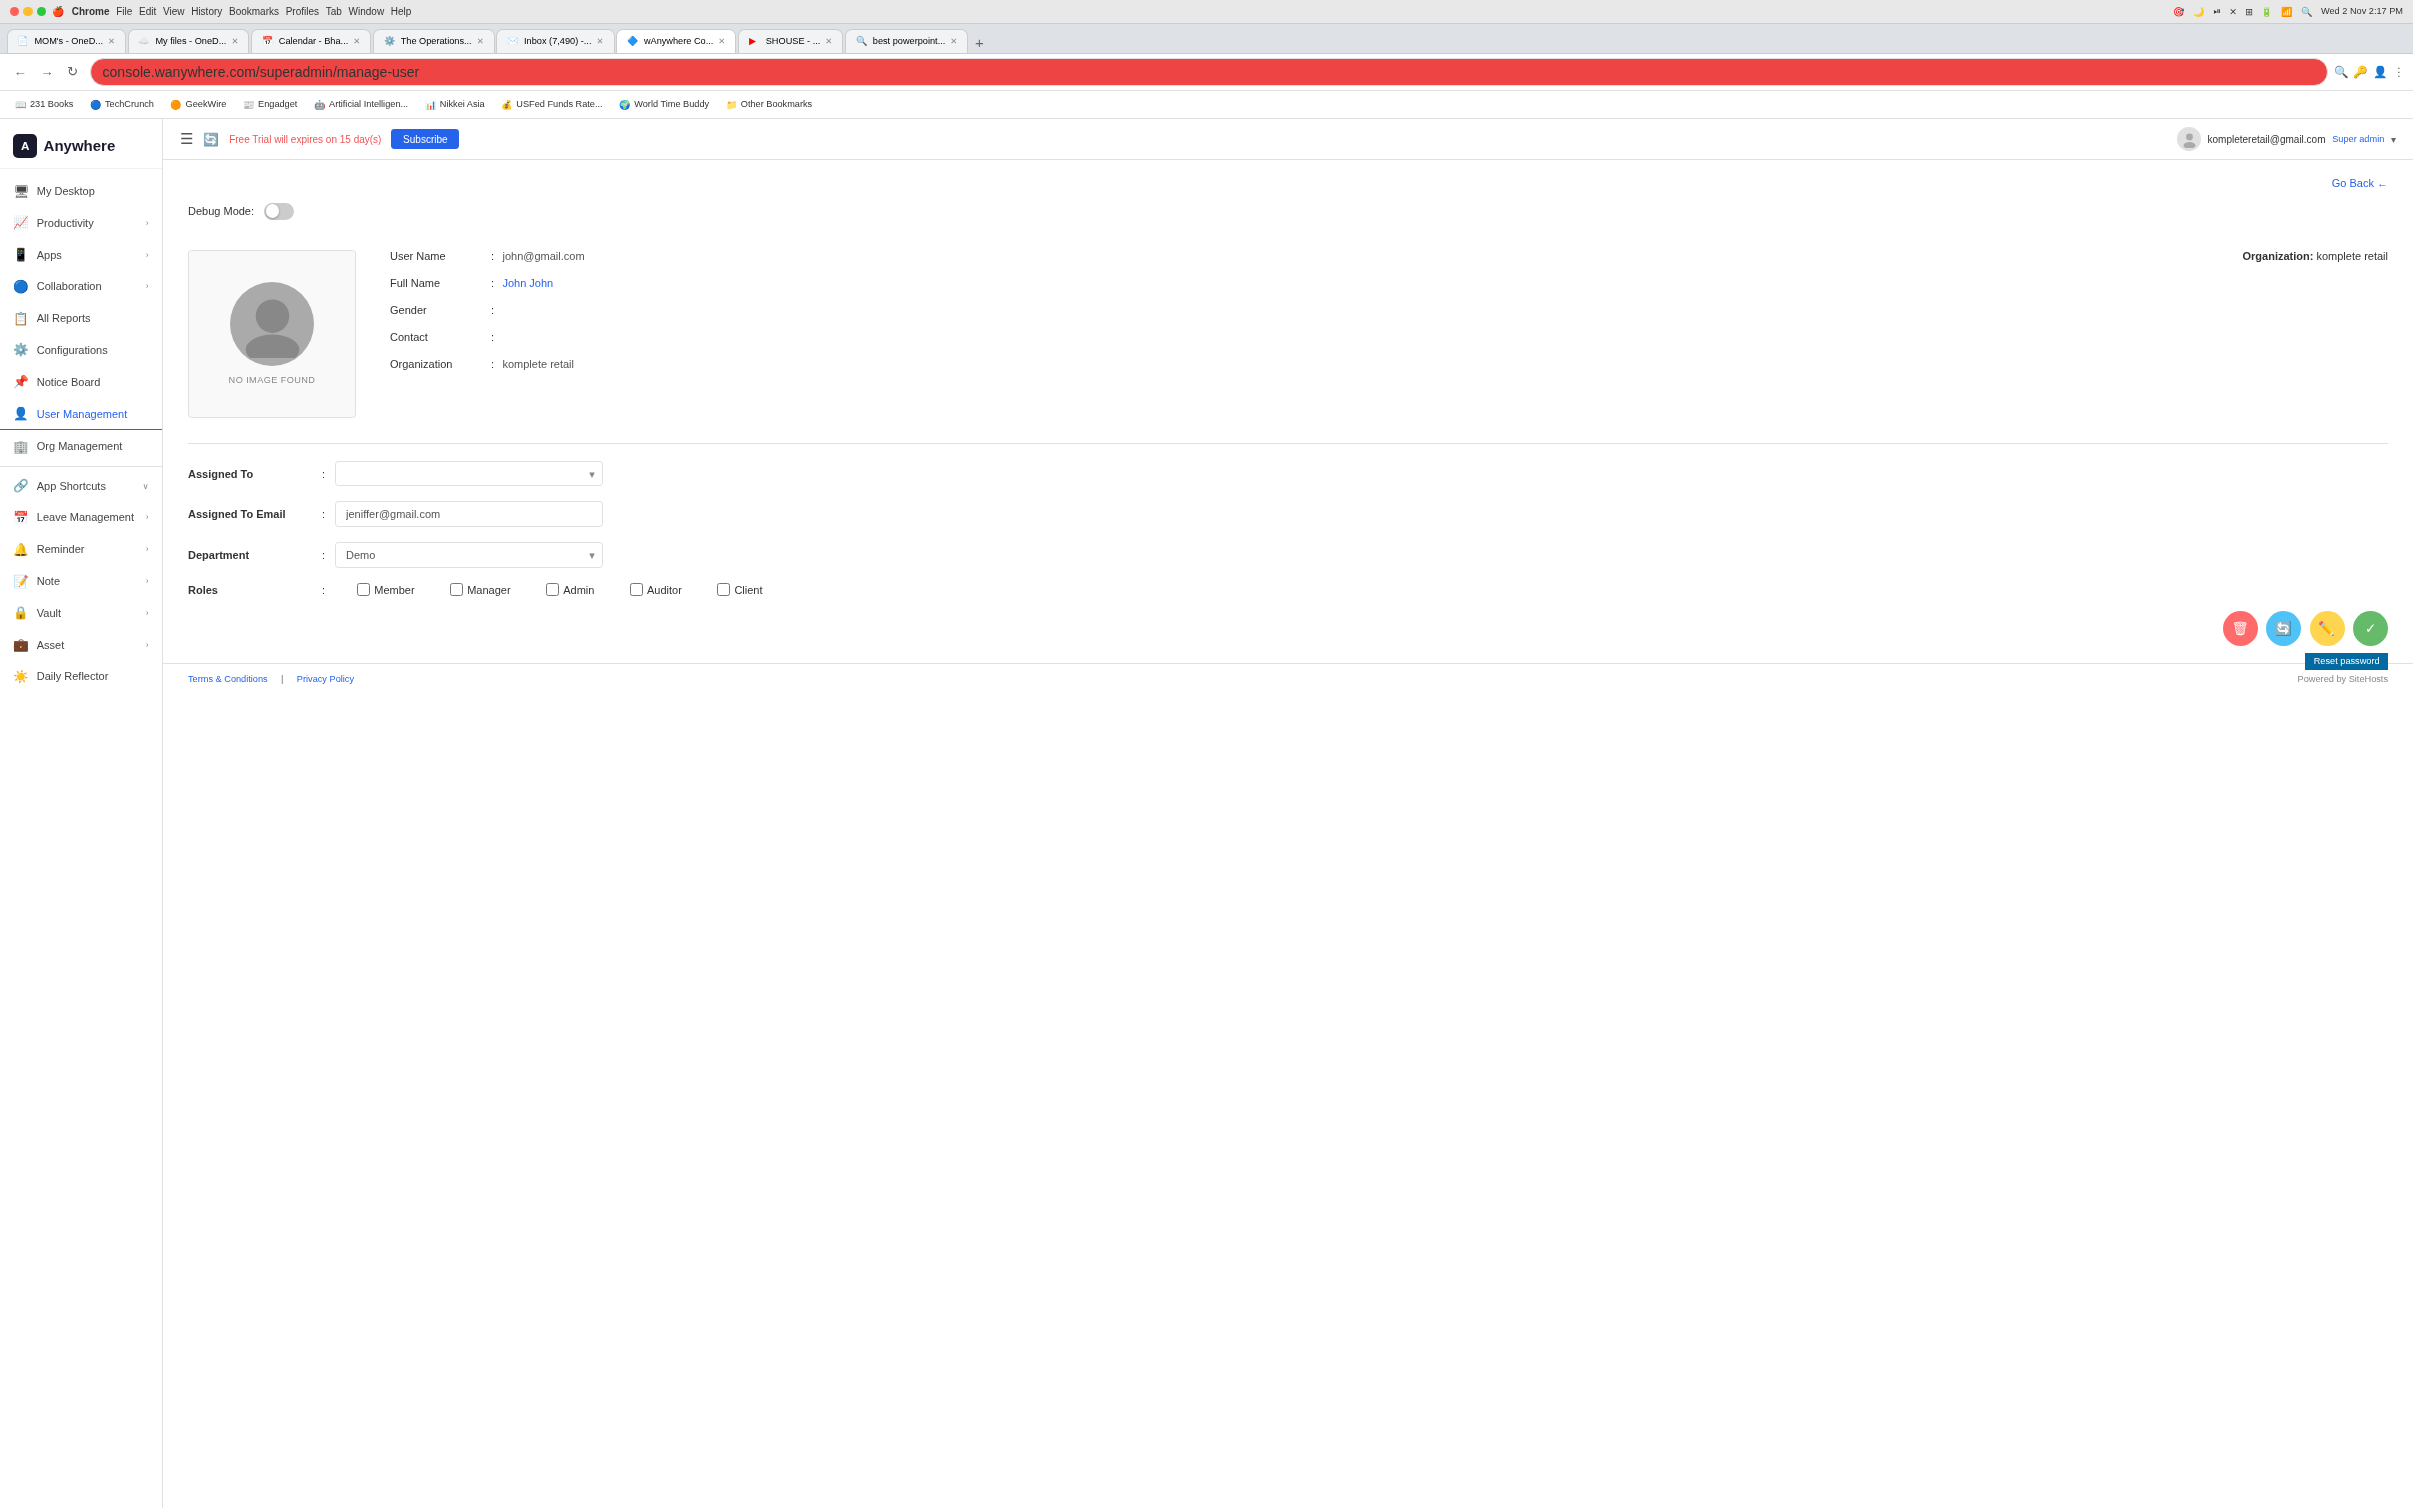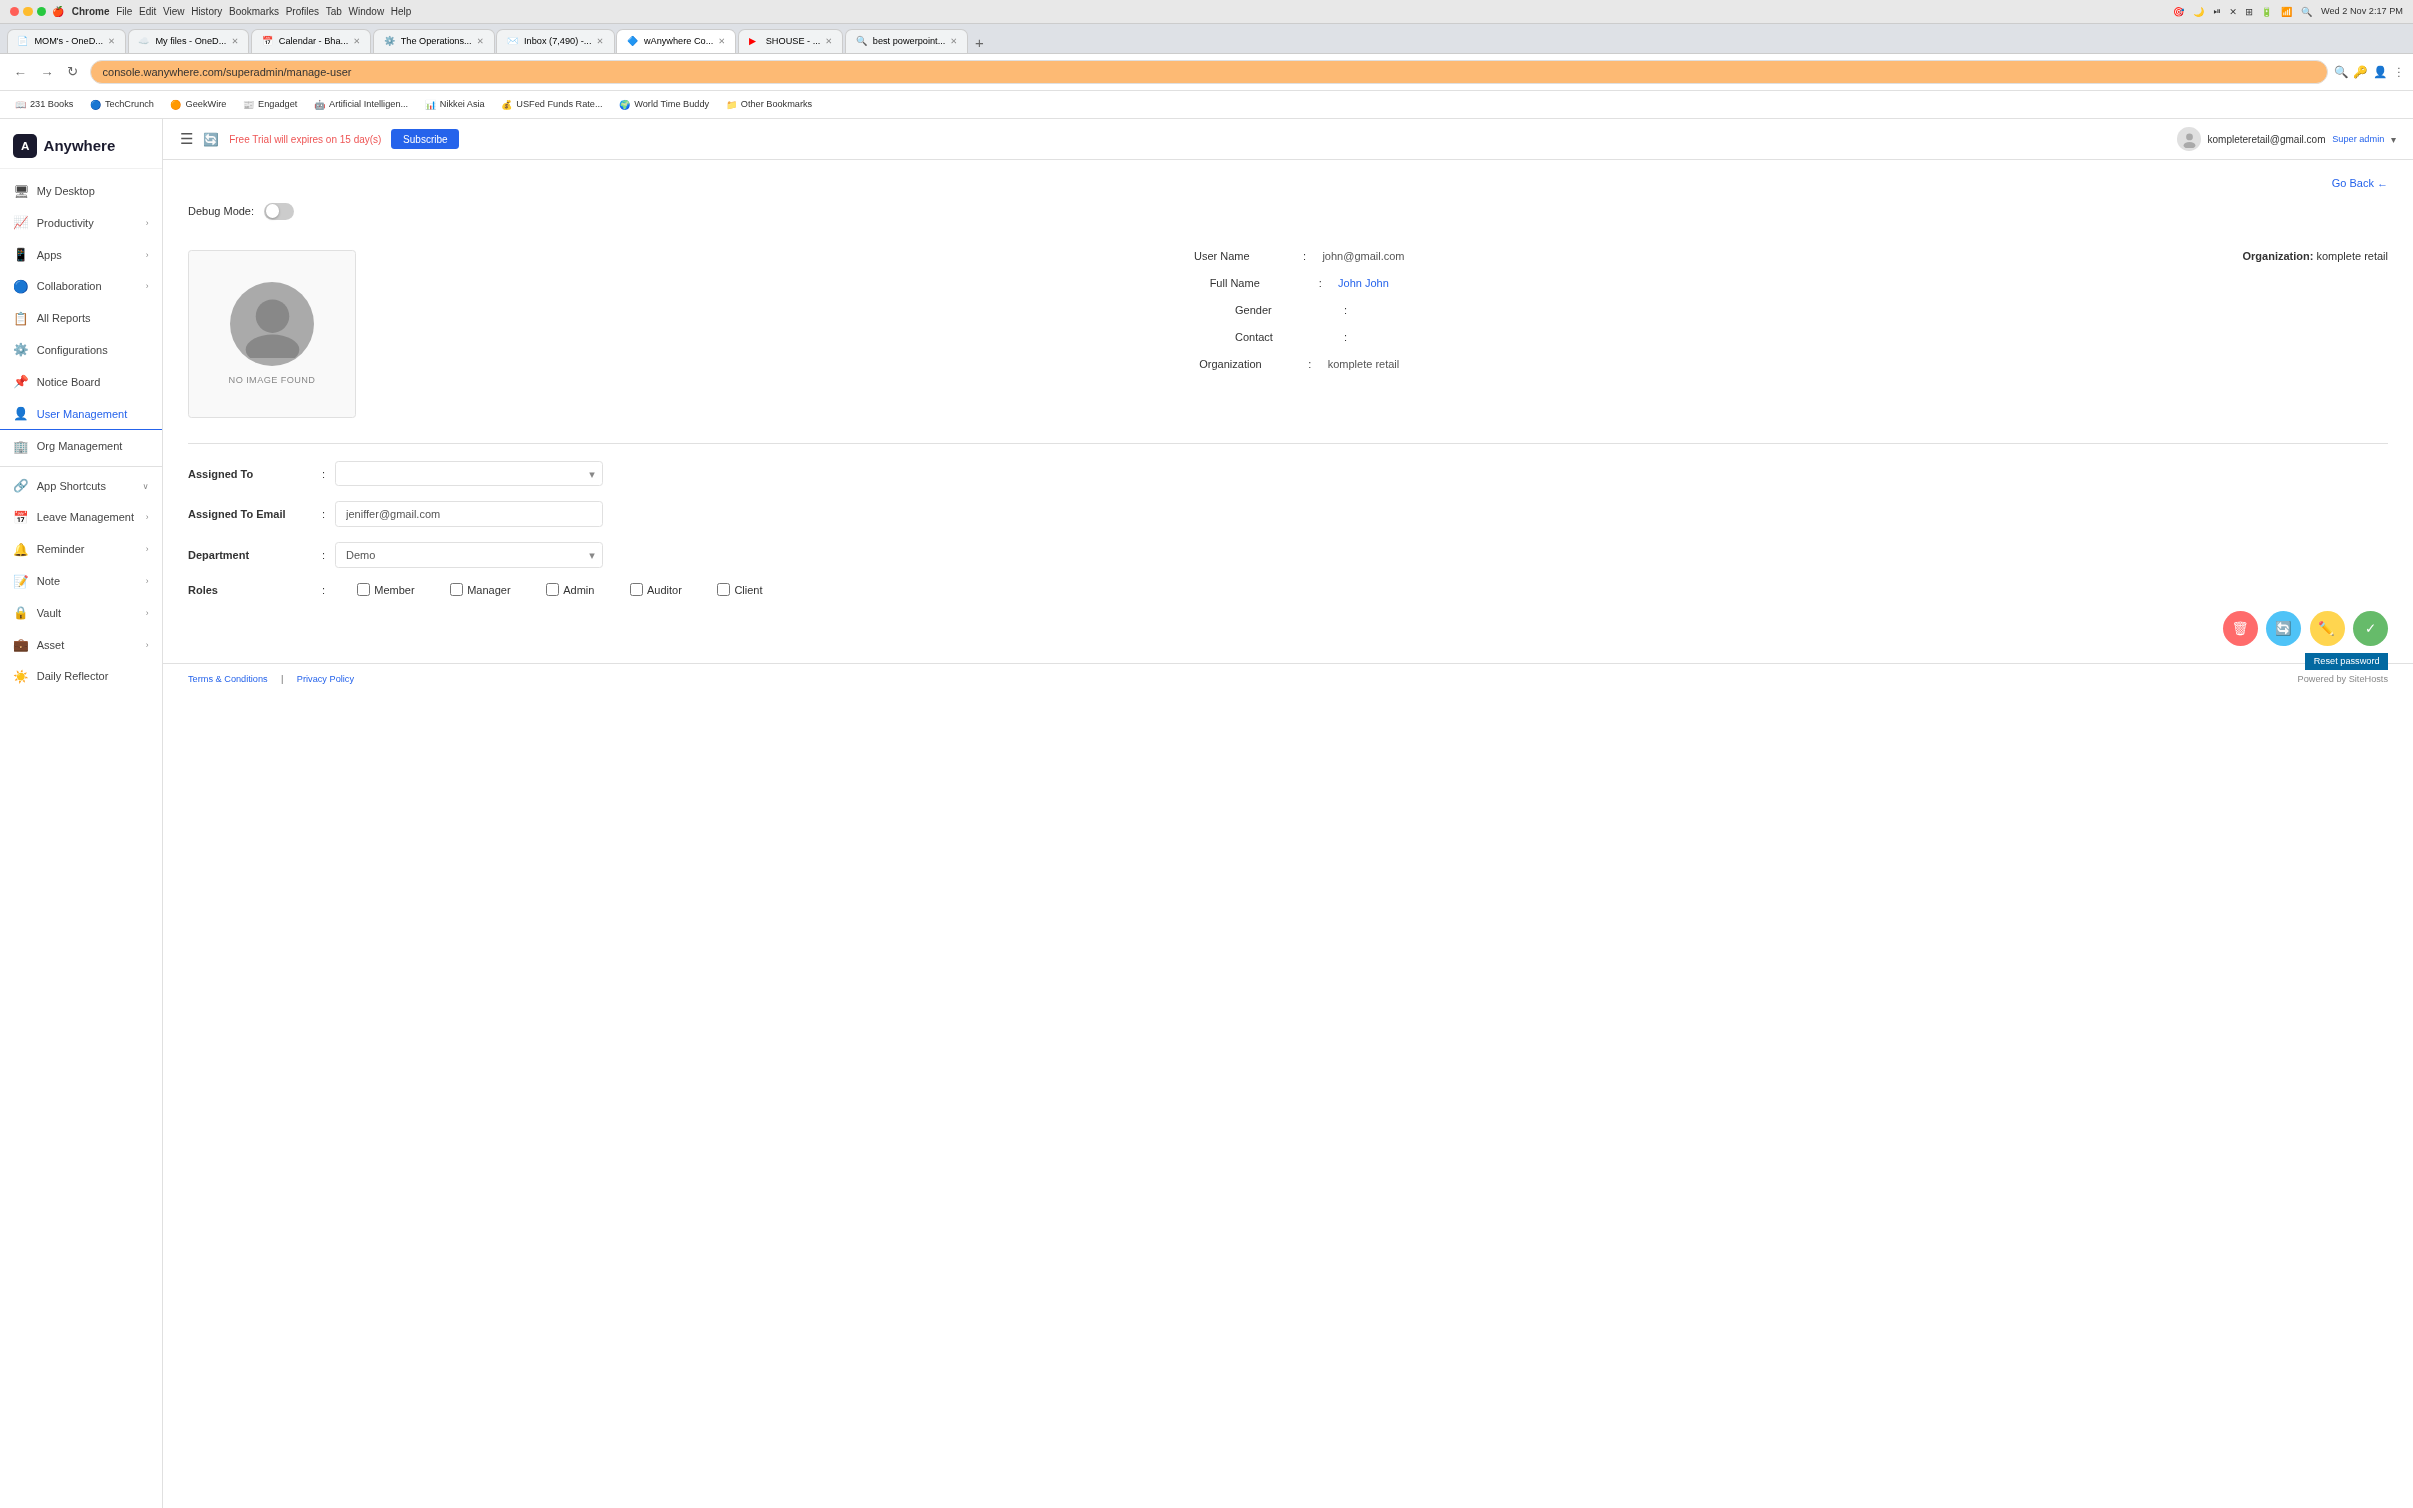--- a/index.html
+++ b/index.html
@@ -64,25 +64,25 @@
       display: flex;
       align-items: center;
       padding: 0 8.4px;
       gap: 6.7px;
       border-bottom: 0.8px solid #e0e0e0;
     }
     .address-bar-nav { display: flex; gap: 3.4px; align-items: center; }
     .nav-btn { background: none; border: none; font-size: 13.4px; color: #666; cursor: pointer; padding: 3.4px 5px; border-radius: 3.4px; }
     .url-bar {
       flex: 1;
-      background: #fdba74;
+      background: #ef4444;
       border: 0.8px solid #e0e0e0;
       border-radius: 17px;
       padding: 5px 11.7px;
-      font-size: 11px;
+      font-size: 14px;
       color: #333;
     }
     .address-bar-right { display: flex; gap: 5px; align-items: center; }
     .addr-icon { color: #666; font-size: 11.7px; cursor: pointer; }
 
     
     .bookmarks-bar {
       background: white;
       height: 28.5px;
       display: flex;
@@ -243,22 +243,21 @@
       align-items: center;
       justify-content: center;
       margin-bottom: 8.4px;
     }
     .no-image-text { font-size: 9.2px; color: #888; text-transform: uppercase; letter-spacing: 0.4px; }
     .profile-info { flex: 1; }
     .info-row {
       display: flex;
       align-items: center;
       margin-bottom: 15px;
-      gap: 8px;
-      justify-content: center;
+      gap: 0;
     }
     .info-label {
       font-size: 11px;
       color: #333;
       font-weight: 500;
       min-width: 101px;
     }
     .info-colon { color: #333; margin-right: 8.4px; }
     .info-value { font-size: 11px; color: #555; }
     .info-value.blue { color: #2563eb; font-weight: 500; }

